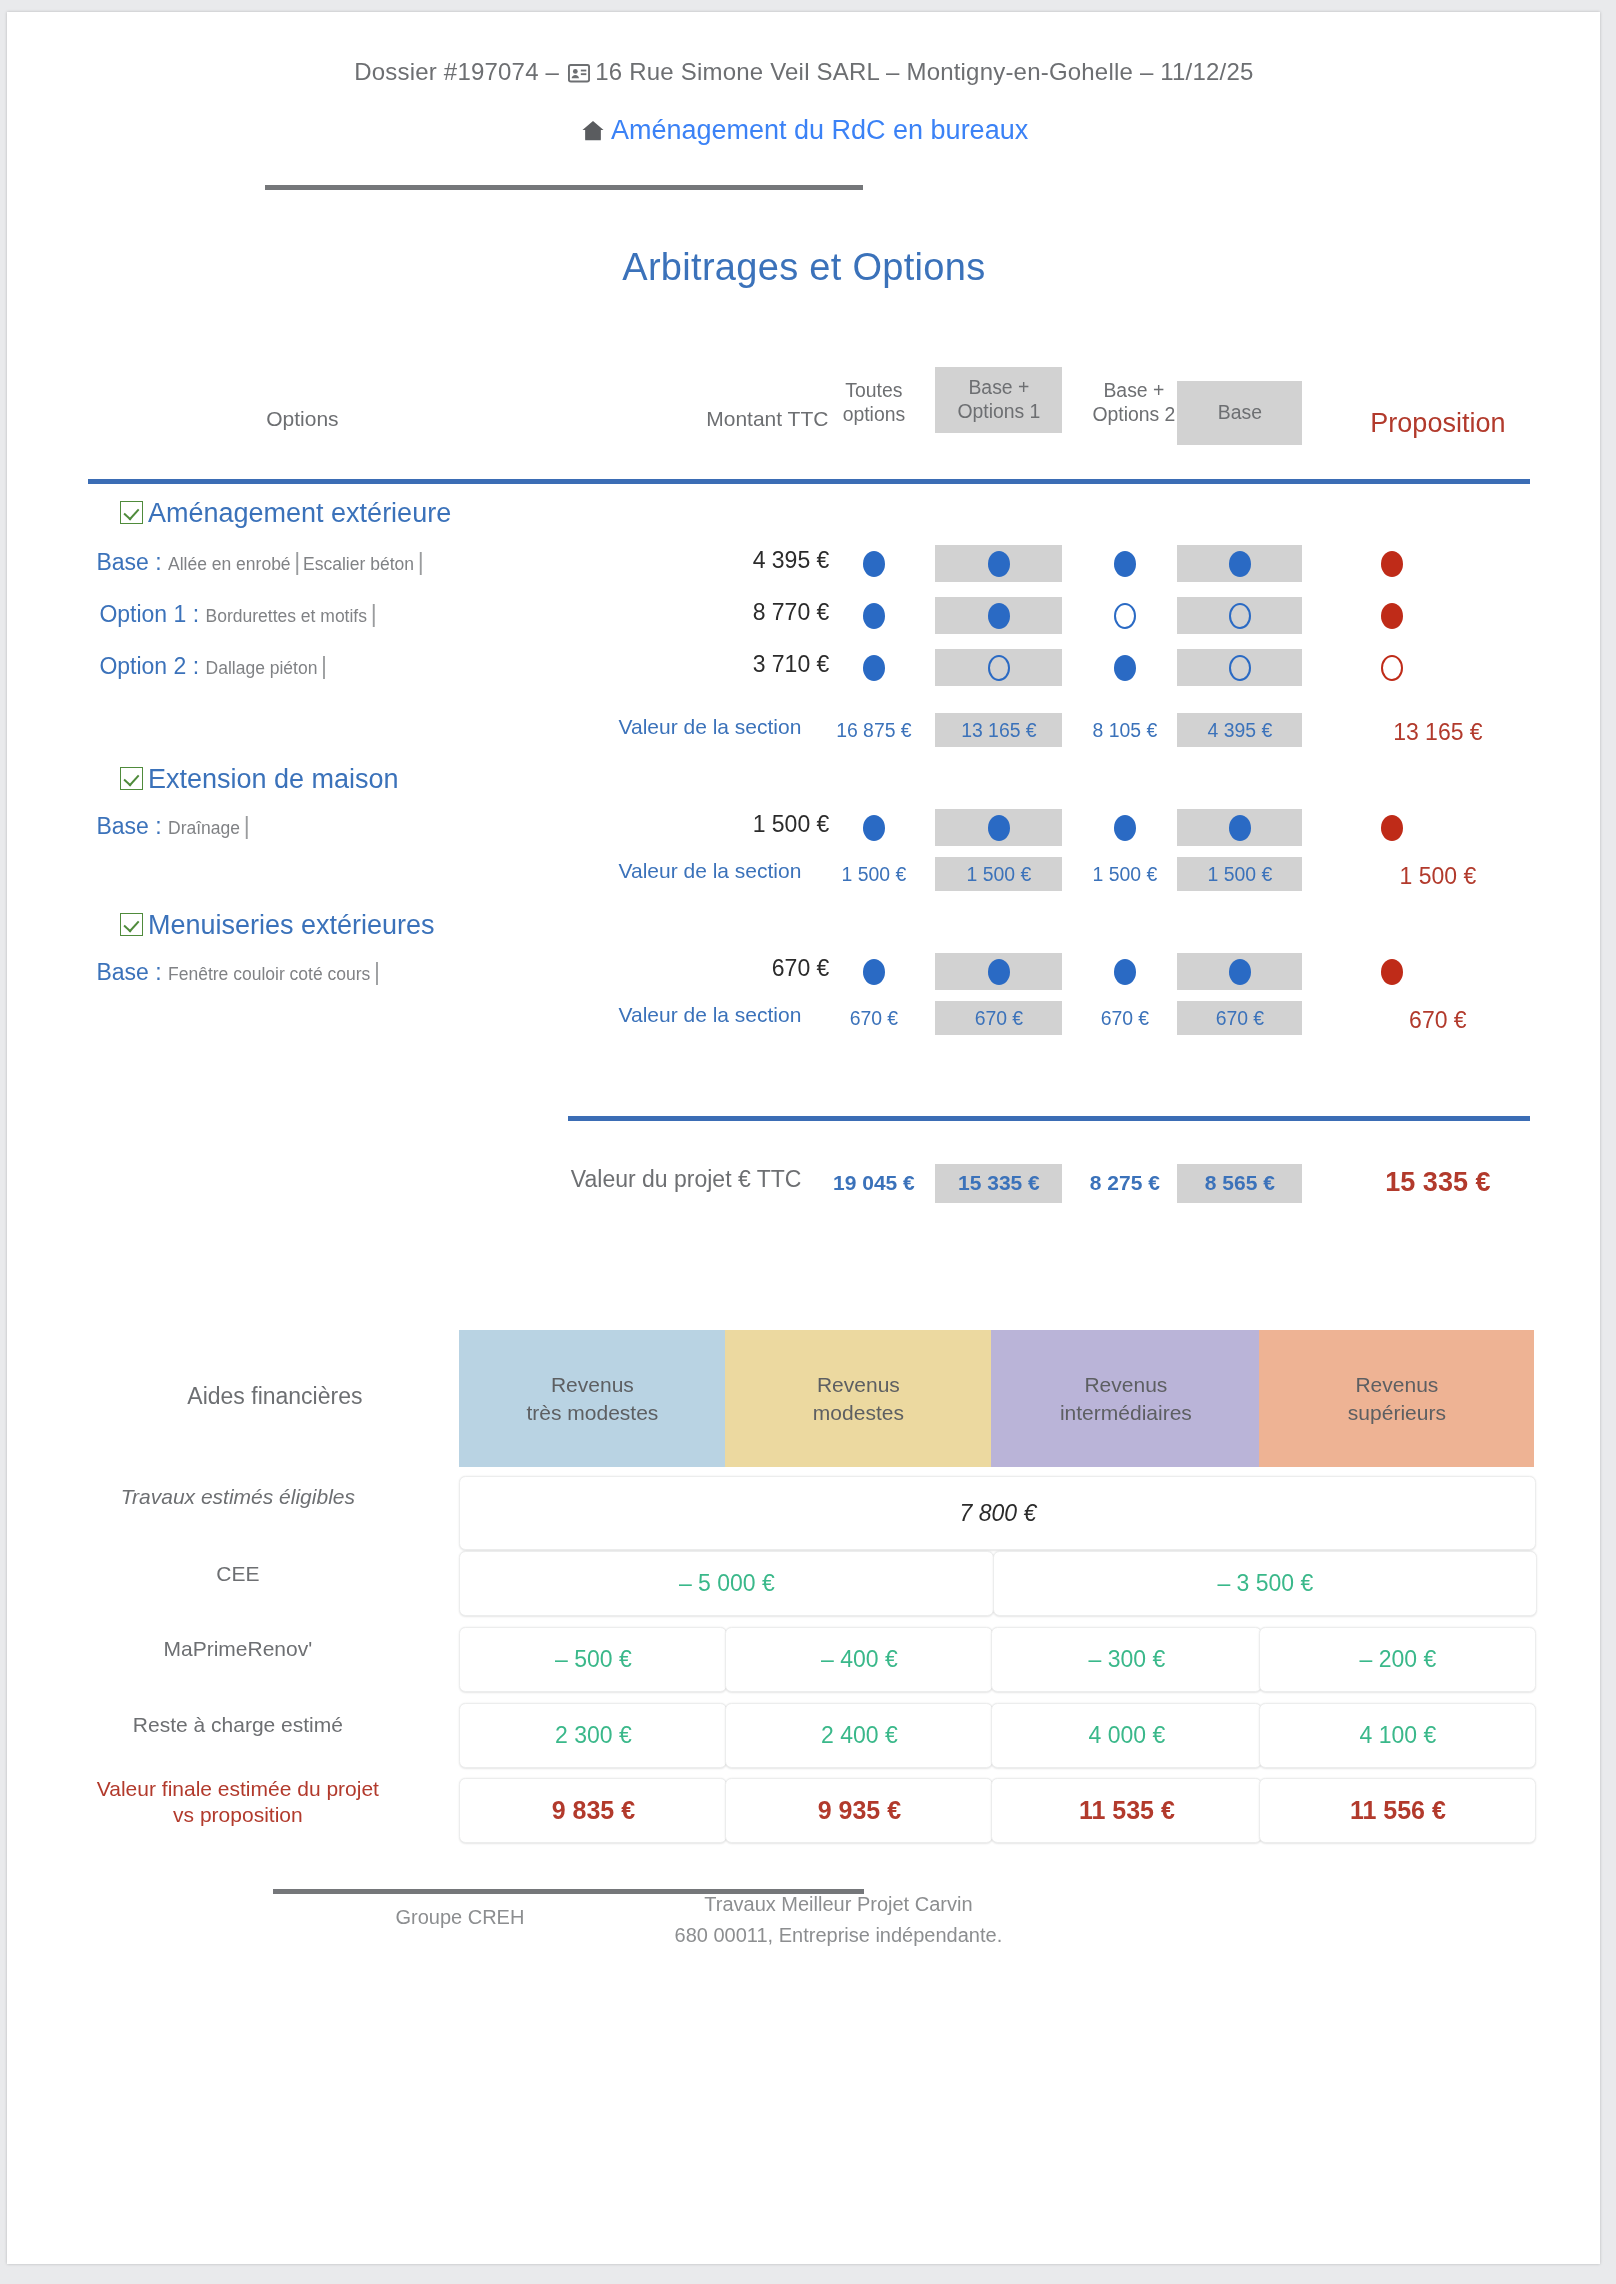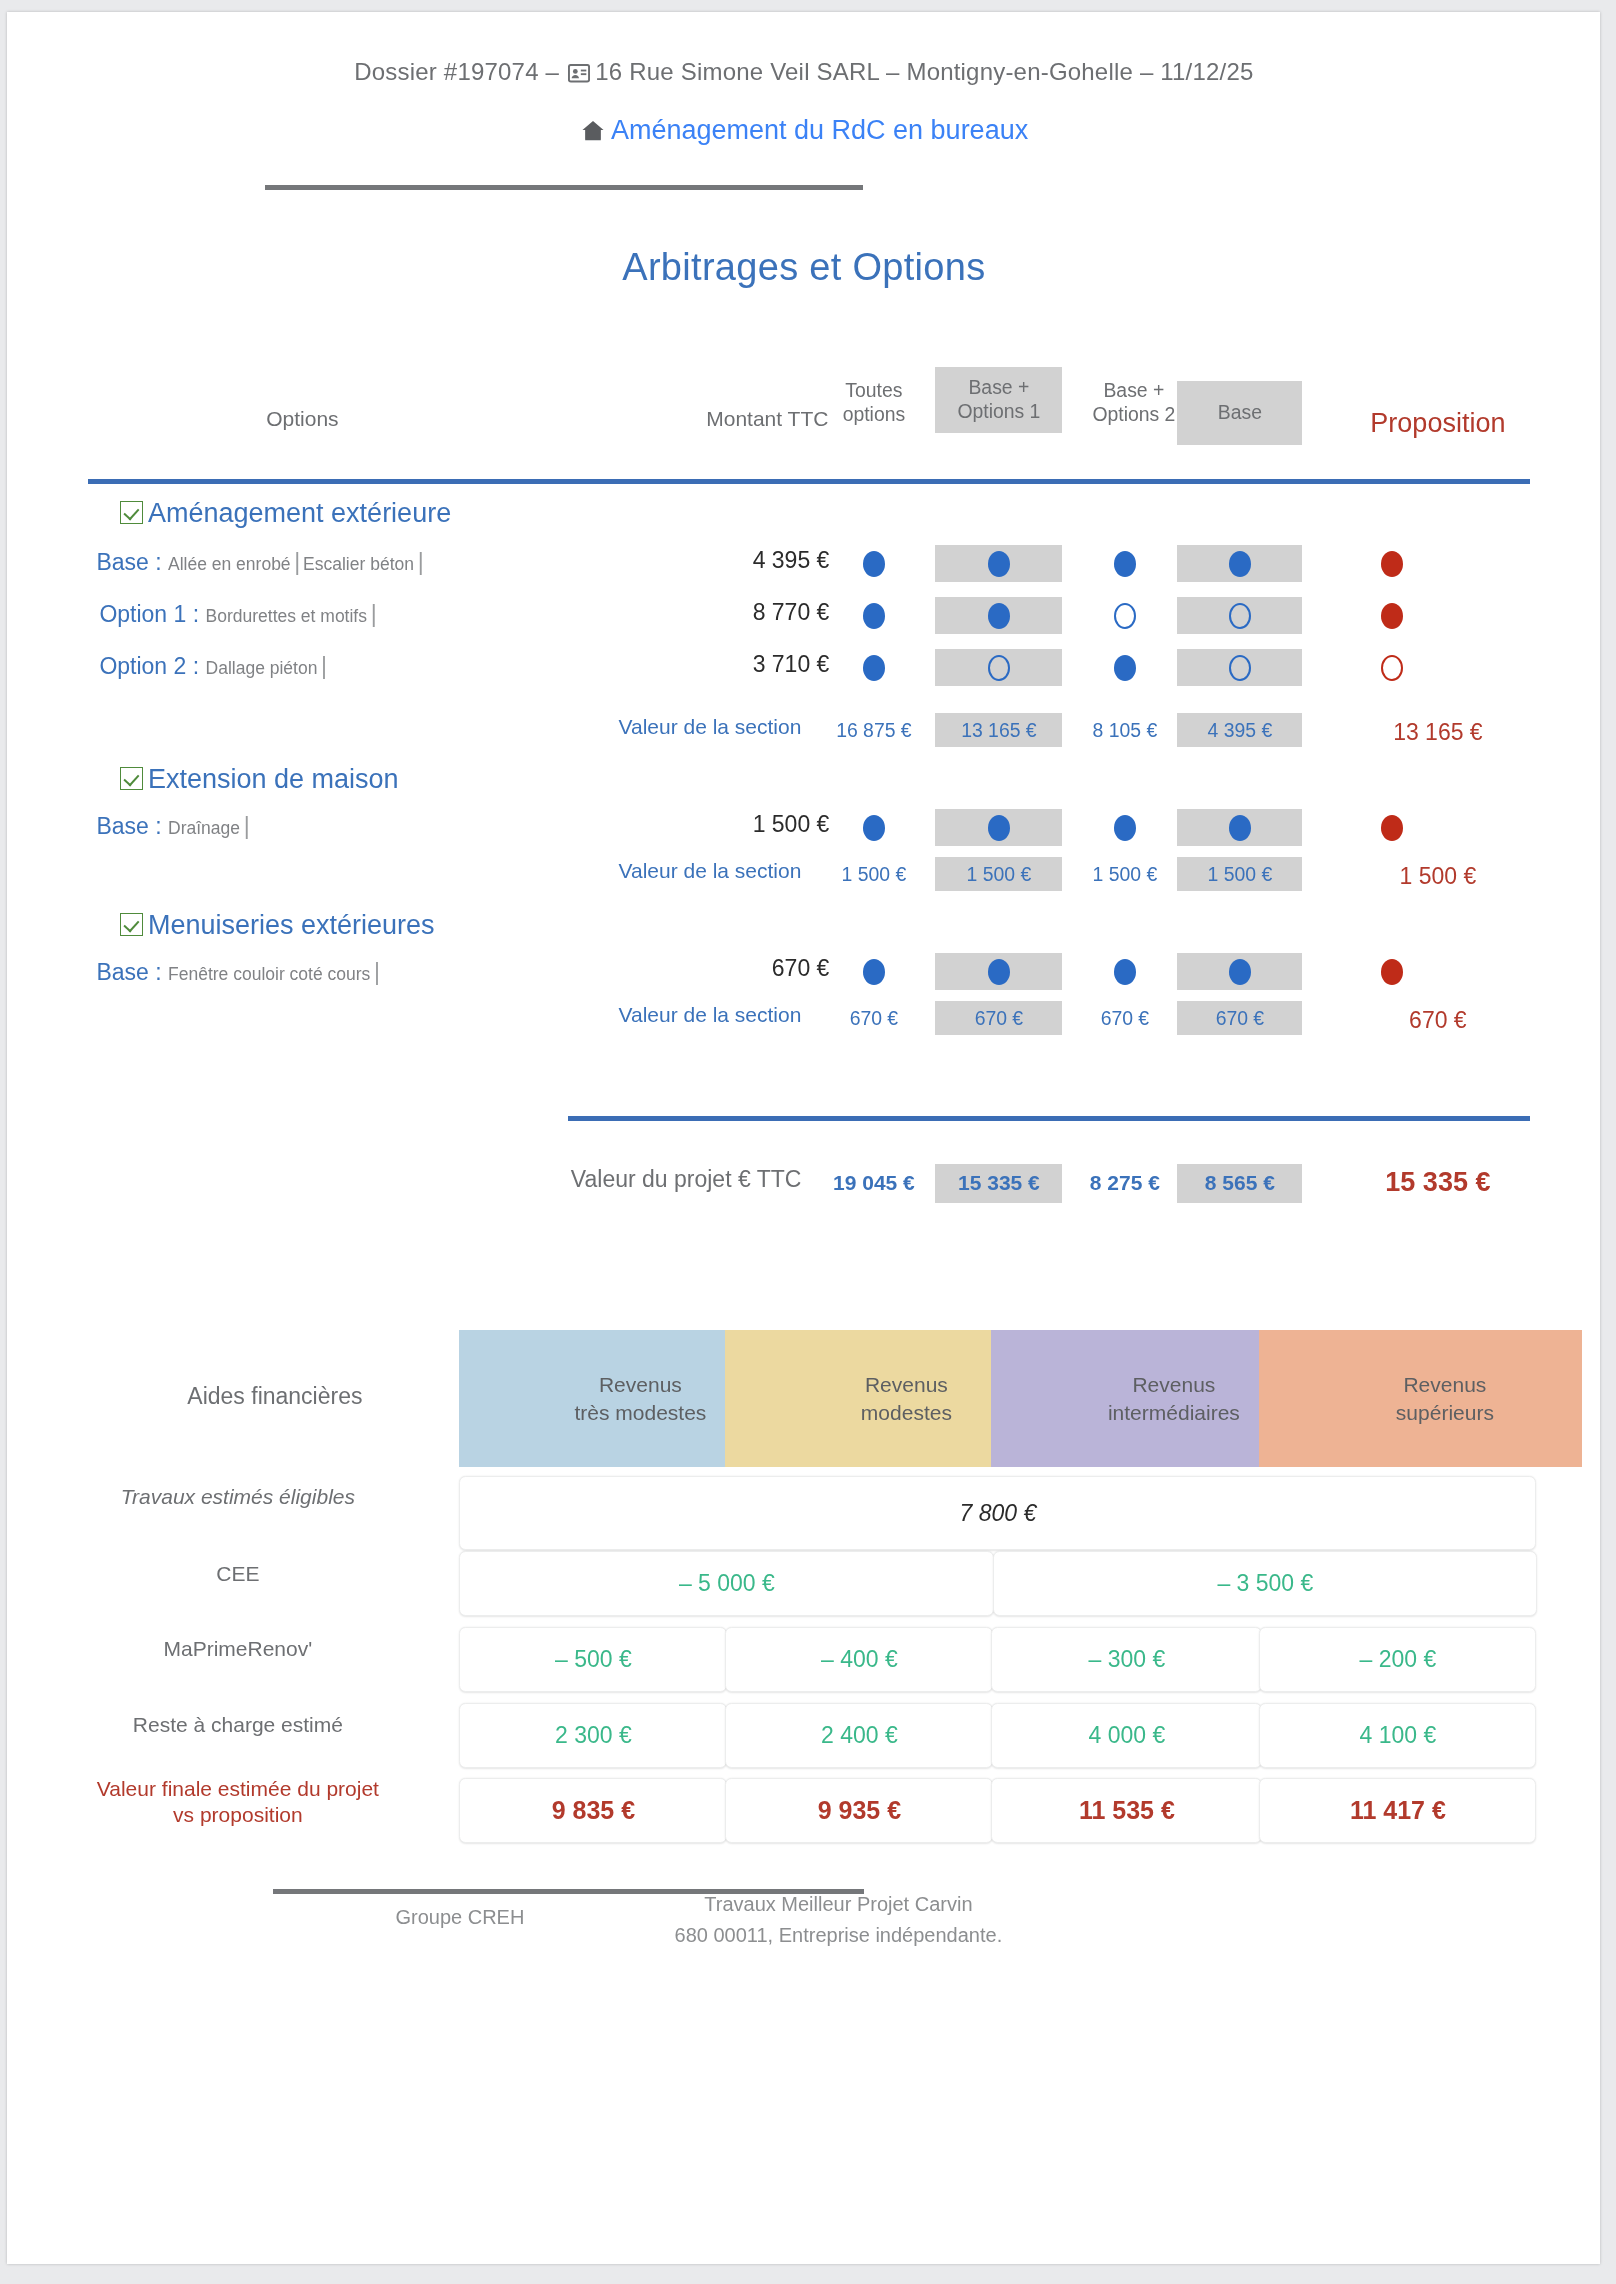--- a/index.html
+++ b/index.html
@@ -91,21 +91,21 @@
   .proj-val.red{color:#b23a2c;font-size:27px;}
 
   
   .aides{position:absolute;left:0;top:0;width:1593px;}
   .aides-title{position:absolute;left:92px;top:1371px;width:351px;text-align:center;font-size:23px;color:#6d6f72;}
   .row-lbl{position:absolute;width:369px;text-align:center;font-size:21px;color:#6d6f72;line-height:1.25;}
   .row-lbl.ital{font-style:italic;}
   .row-lbl.red{color:#b23a2c;}
 
   .hcell{position:absolute;top:1318px;height:137px;font-size:21px;color:#5d5f62;
-         display:flex;align-items:center;justify-content:center;text-align:center;line-height:1.3;padding-left:48px;}
+         display:flex;align-items:center;justify-content:center;text-align:center;line-height:1.3;}
   .cell{position:absolute;background:#ffffff;border:0.9px solid #eceded;border-radius:6.5px;
         box-shadow:0 0.9px 1.8px rgba(0,0,0,.10);
         display:flex;align-items:center;justify-content:center;
         font-size:23px;color:#3ab88a;text-align:center;}
   .cell.neutral{color:#2b2b2b;font-style:italic;}
   .cell.final{color:#b23a2c;font-weight:bold;font-size:25px;}
 
   
   .foot-rule{position:absolute;left:266px;top:1877px;width:591px;height:4.6px;background:#75777a;}
   .foot-a{position:absolute;left:268px;top:1894px;width:369px;text-align:center;font-size:20px;color:#8c8e90;
@@ -362,21 +362,21 @@
     <div class="cell" style="left:984px;top:1691px;width:269px;height:63px;">4 000 €</div>
     <div class="cell" style="left:1252px;top:1691px;width:275px;height:63px;">4 100 €</div>
 
     <div class="row-lbl red" style="left:46px;top:1764px;">
       <div>Valeur finale estimée du projet</div>
       <div>vs proposition</div>
     </div>
     <div class="cell final" style="left:452px;top:1766px;width:266px;height:63px;">9 835 €</div>
     <div class="cell final" style="left:718px;top:1766px;width:266px;height:63px;">9 935 €</div>
     <div class="cell final" style="left:984px;top:1766px;width:269px;height:63px;">11 535 €</div>
-    <div class="cell final" style="left:1252px;top:1766px;width:275px;height:63px;">11 417 €</div>
+    <div class="cell final" style="left:1252px;top:1766px;width:275px;height:63px;">11 556 €</div>
   </div>
 
   <div>
     <div class="foot-rule"></div>
     <div class="foot-a">Groupe CREH</div>
     <div class="foot-b">
       <div>Travaux Meilleur Projet Carvin</div>
       <div>680 00011, Entreprise indépendante.</div>
     </div>
   </div>

